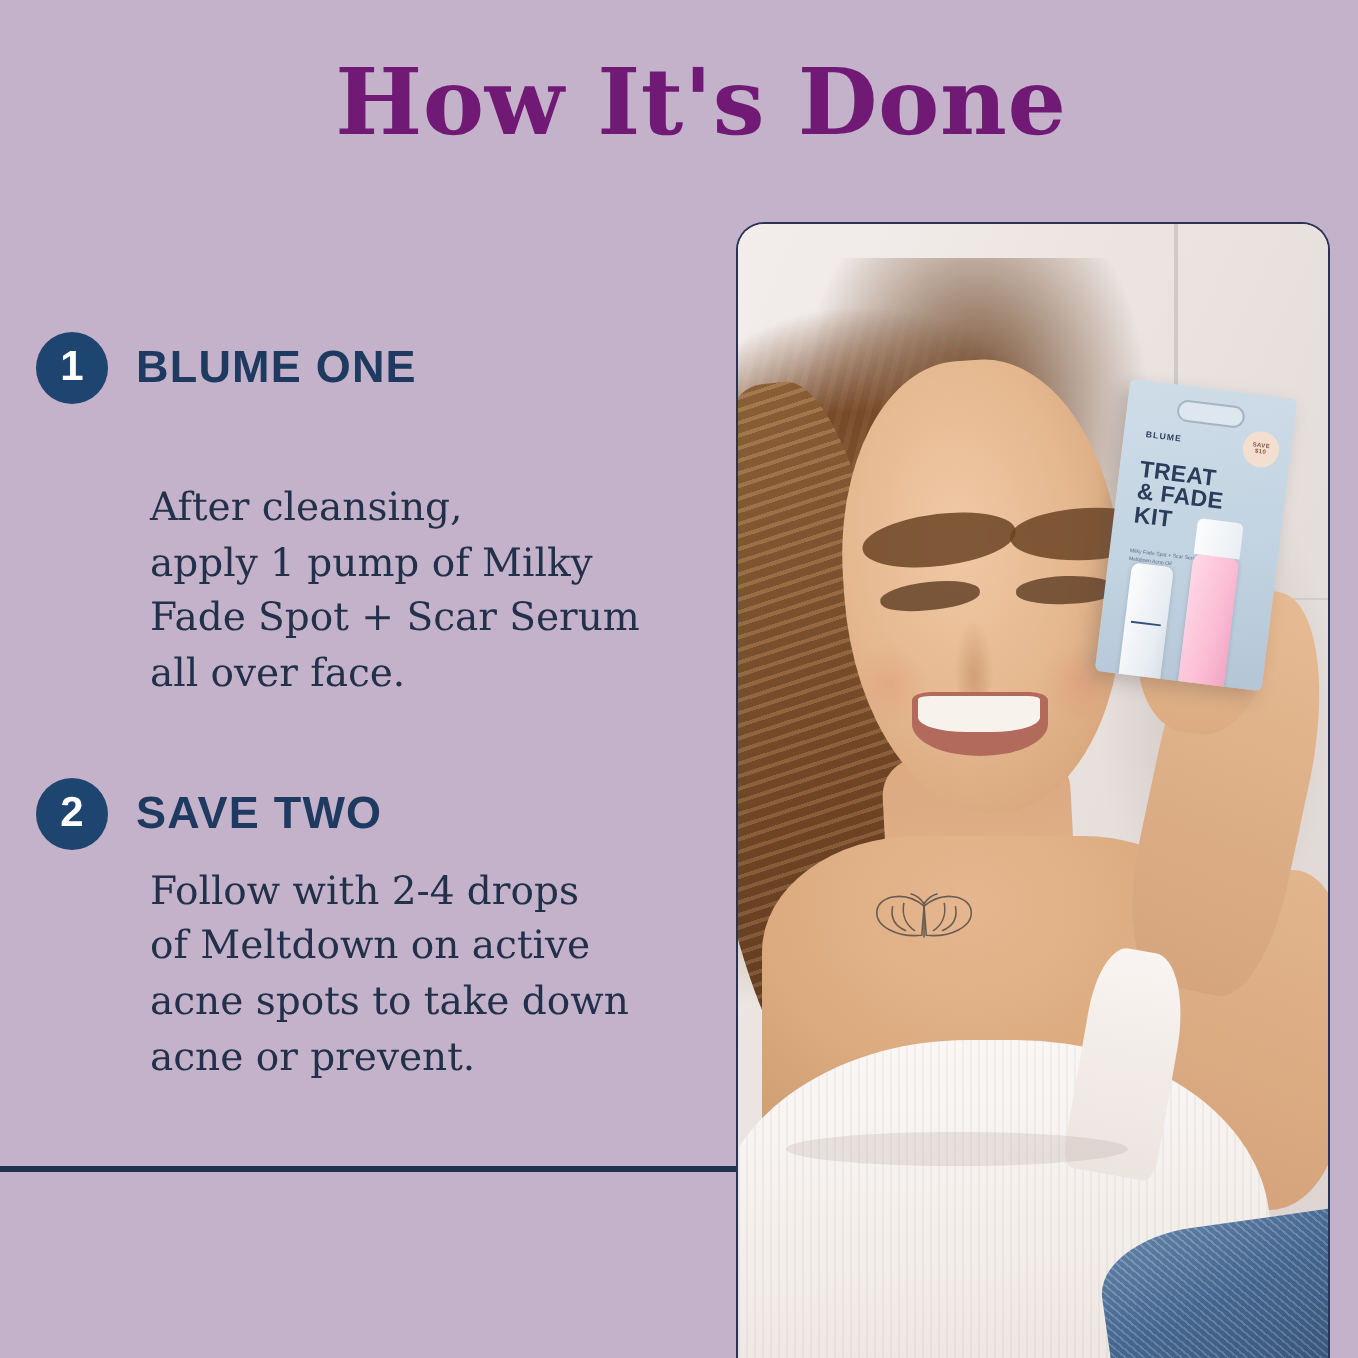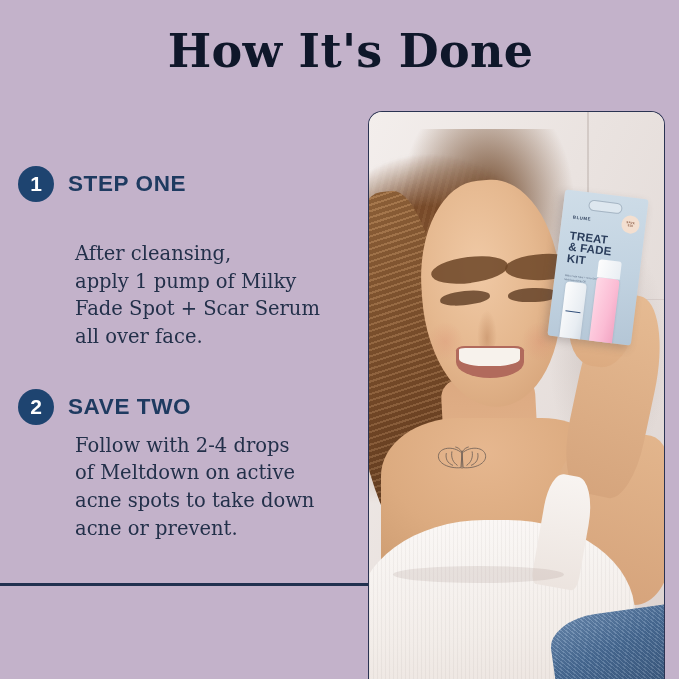--- a/index.html
+++ b/index.html
@@ -15,21 +15,21 @@
 
   
   #page-title {
     position:absolute;
     top:26px; left:12px; right:0;
     text-align:center;
     font-family:"DejaVu Serif", serif;
     font-weight:700;
     font-size:46px;
     letter-spacing:0.3px;
-    color:#0f172a;
+    color:#701a75;
     line-height:1.1;
     white-space:nowrap;
     margin-left:10px;
   }
 
   
   #steps-column {
     position:absolute;
     left:18px;
     top:166px;
@@ -427,21 +427,21 @@
 </head>
 <body>
 
 <div id="page-title">How It's Done</div>
 
 <div id="steps-column">
 
   <div class="step-block">
     <div class="step-head">
       <div class="step-badge">1</div>
-      <div class="step-label">STEP ONE</div>
+      <div class="step-label">BLUME ONE</div>
     </div>
     <div class="step-body" style="white-space: pre-line; margin-top: 38px;">After cleansing,
 apply 1 pump of Milky
 Fade Spot + Scar Serum
 all over face.</div>
   </div>
 
   <div class="step-block">
     <div class="step-head">
       <div class="step-badge">2</div>

